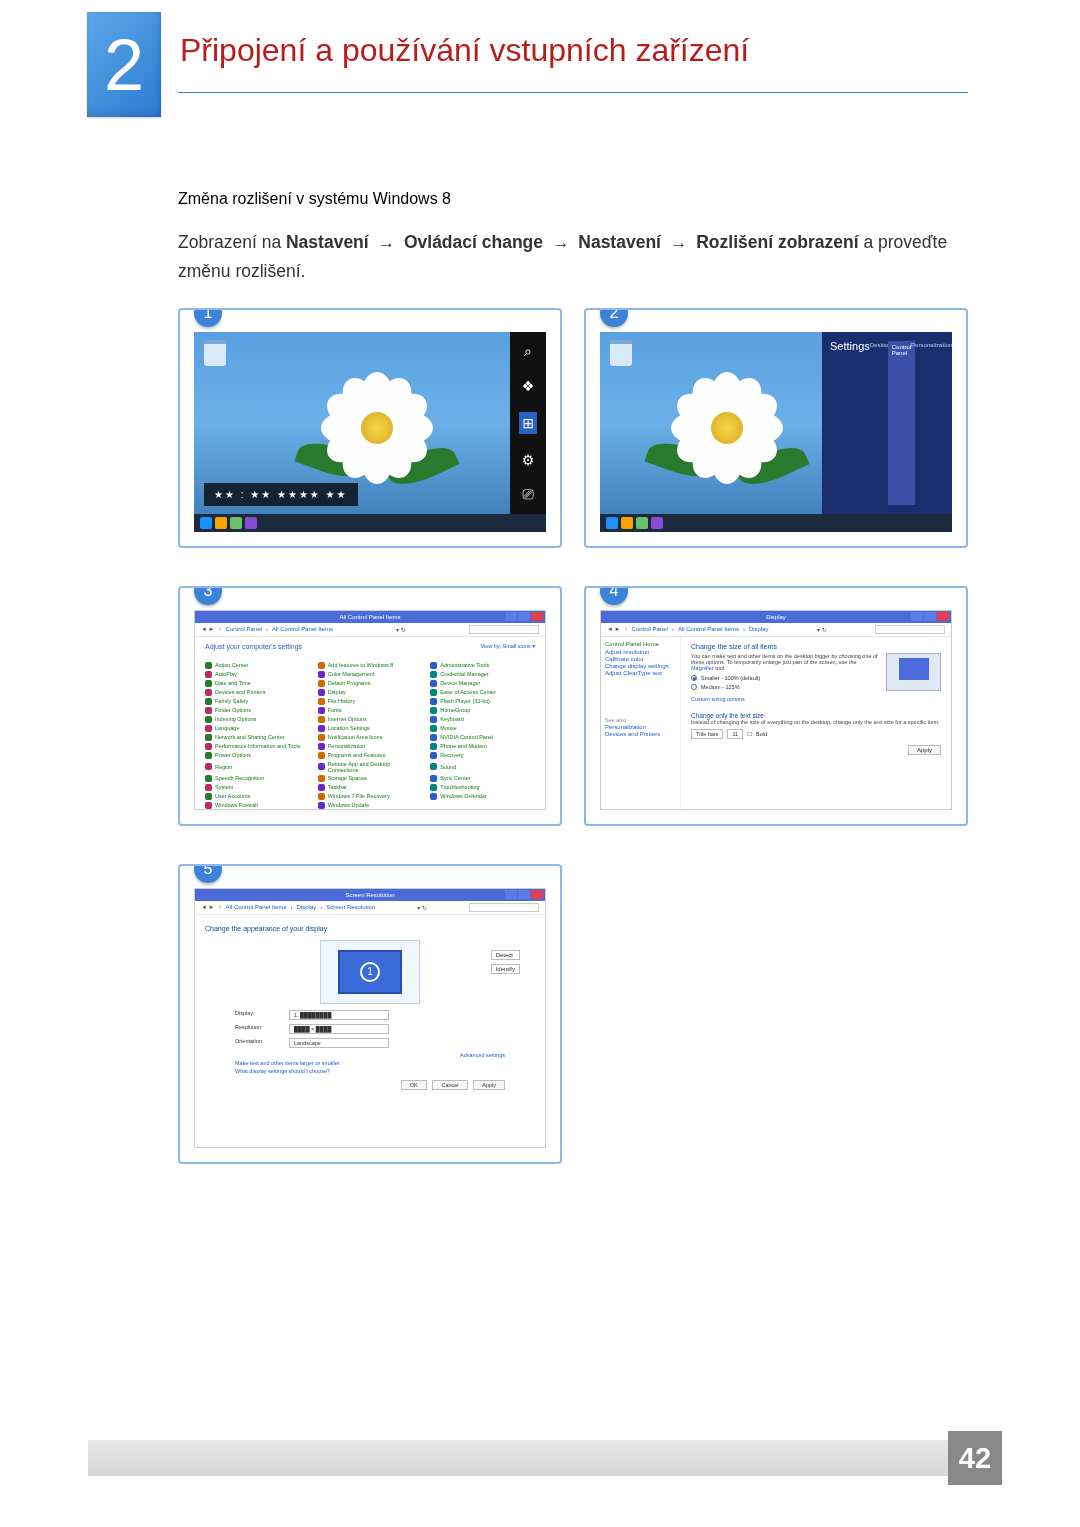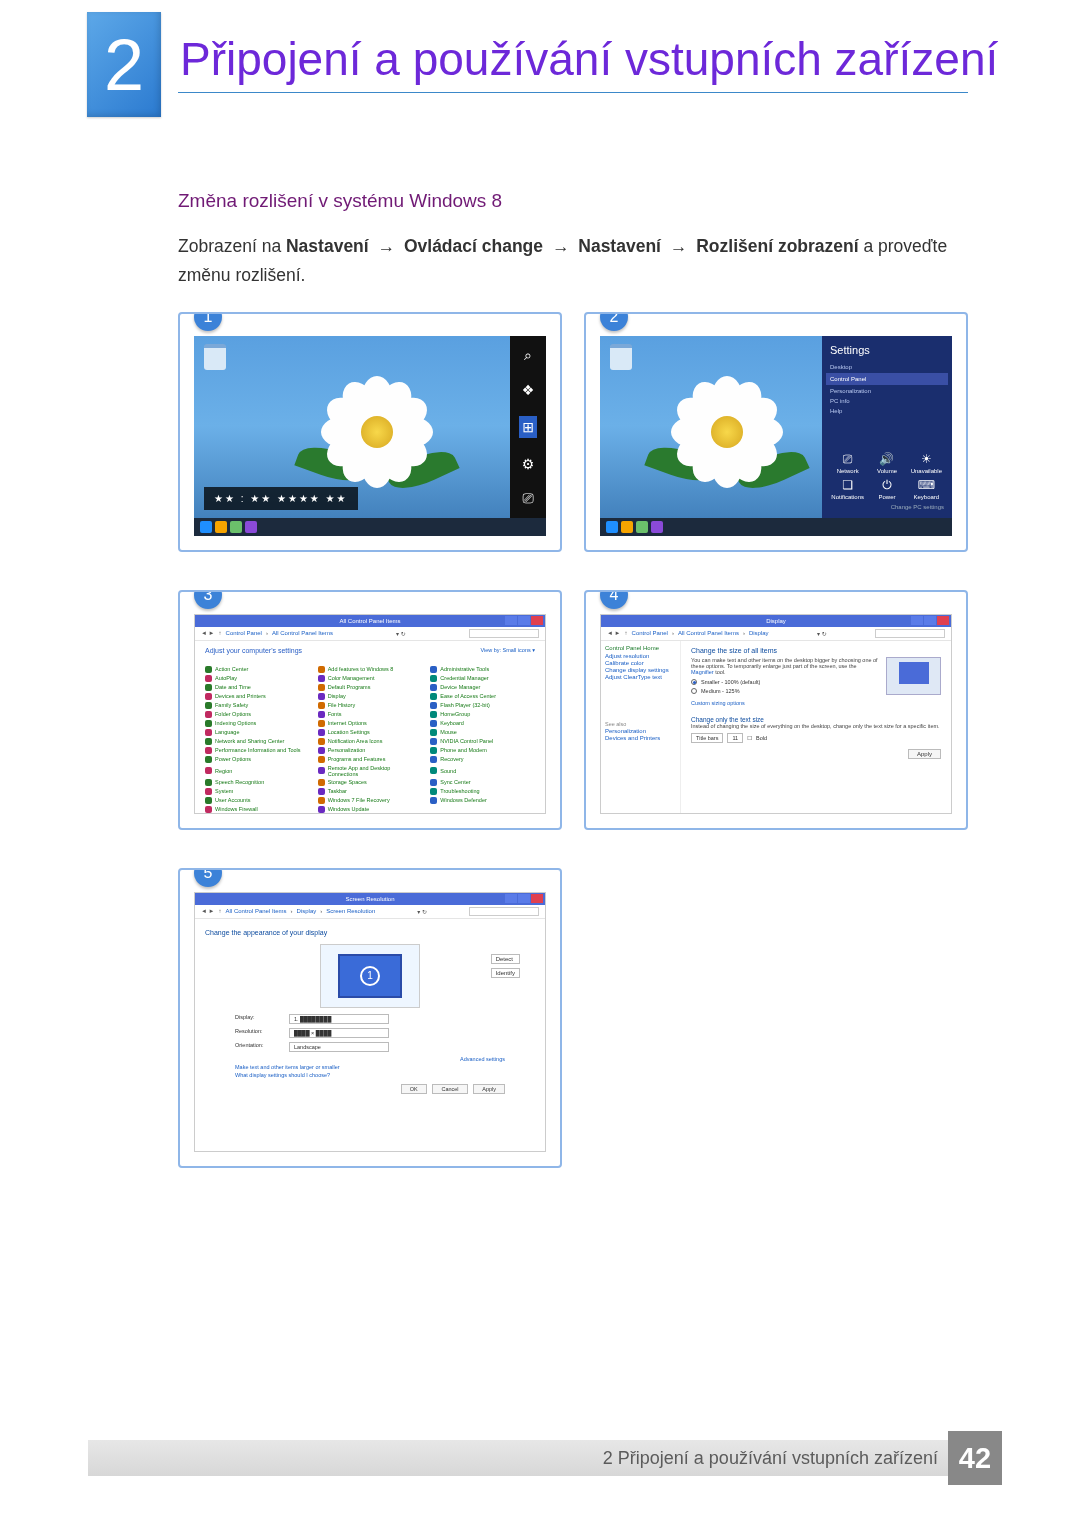--- a/index.html
+++ b/index.html
@@ -32,41 +32,41 @@
   }
   .chapter-badge span {
     color: #fff;
     font-size: 72px;
     font-weight: 400;
   }
   .chapter-title {
     position: absolute;
     left: 180px;
     top: 32px;
-    font-size: 46px;
-    color: #6d28d9;
+    font-size: 32px;
+    color: #b91c1c;
   }
   .rule {
     position: absolute;
     left: 178px;
     top: 92px;
     width: 790px;
     border-top: 1px solid #3b88c9;
   }
 
   
   .content {
     position: absolute;
     left: 178px;
     top: 190px;
     width: 790px;
   }
   .section-sub {
-    color: #701a75;
-    font-size: 19px;
+    color: #000000;
+    font-size: 16px;
     margin-bottom: 20px;
   }
   .instruction {
     color: #333;
     font-size: 17.5px;
     line-height: 1.65;
     margin-bottom: 22px;
   }
   .instruction b { font-weight: 700; text-align: center; }
   .arrow { margin: 0 4px; }
@@ -168,21 +168,21 @@
     width: 22px; height: 26px;
     background: #d9e9f7; border-radius: 3px;
     border-top: 4px solid #7aa8d8;
   }
 
   
   .settings-panel {
     position: absolute; right: 0; top: 0; width: 130px; height: calc(100% - 18px);
     background: #1a2e6e;
     padding: 8px;
-    display: flex; flex-direction: column;
+    display: flex; flex-direction: row;
   }
   .settings-title { color:#fff; font-size: 11px; margin-bottom: 6px; }
   .settings-item { color:#b8c8f0; font-size: 6px; padding: 2px 0; }
   .settings-item.hl { background:#3a4fa5; color:#fff; padding:3px 4px; margin:1px -4px; }
   .settings-grid {
     margin-top: auto;
     display: grid; grid-template-columns: repeat(3,1fr); gap: 4px;
     color:#fff;
   }
   .sg { text-align:center; font-size:6px; }
@@ -736,17 +736,16 @@
           </div>
         </div>
       </div>
 
       <div></div>
     </div>
   </div>
 
   <div class="footer">
     <div class="footer-bar"></div>
-    <div class="footer-label">2 Připojení a používání vstupních zařízení</div>
     <div class="footer-page">42</div>
   </div>
 
 </div>
 
 </body></html>

